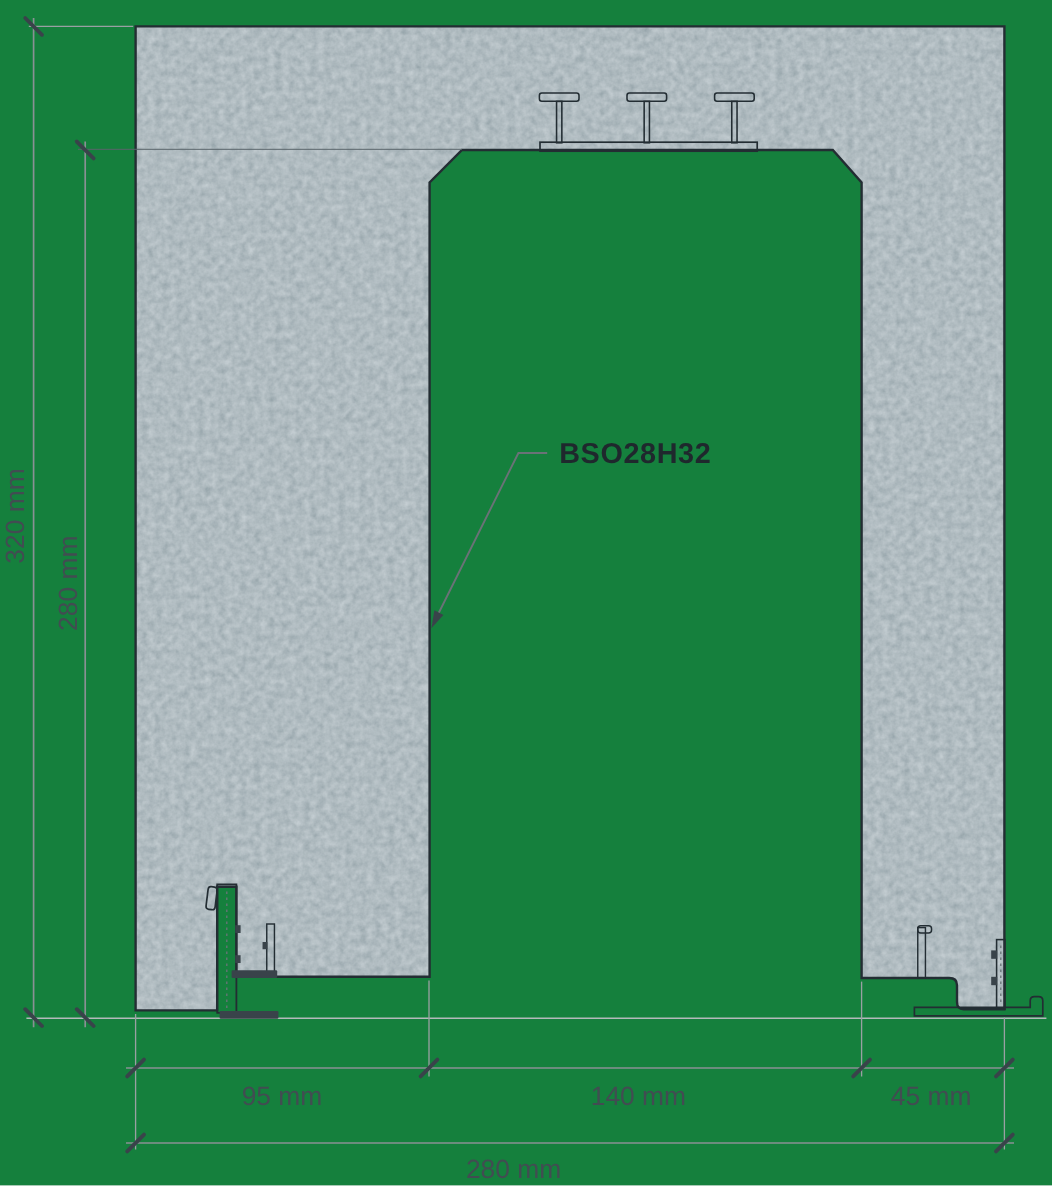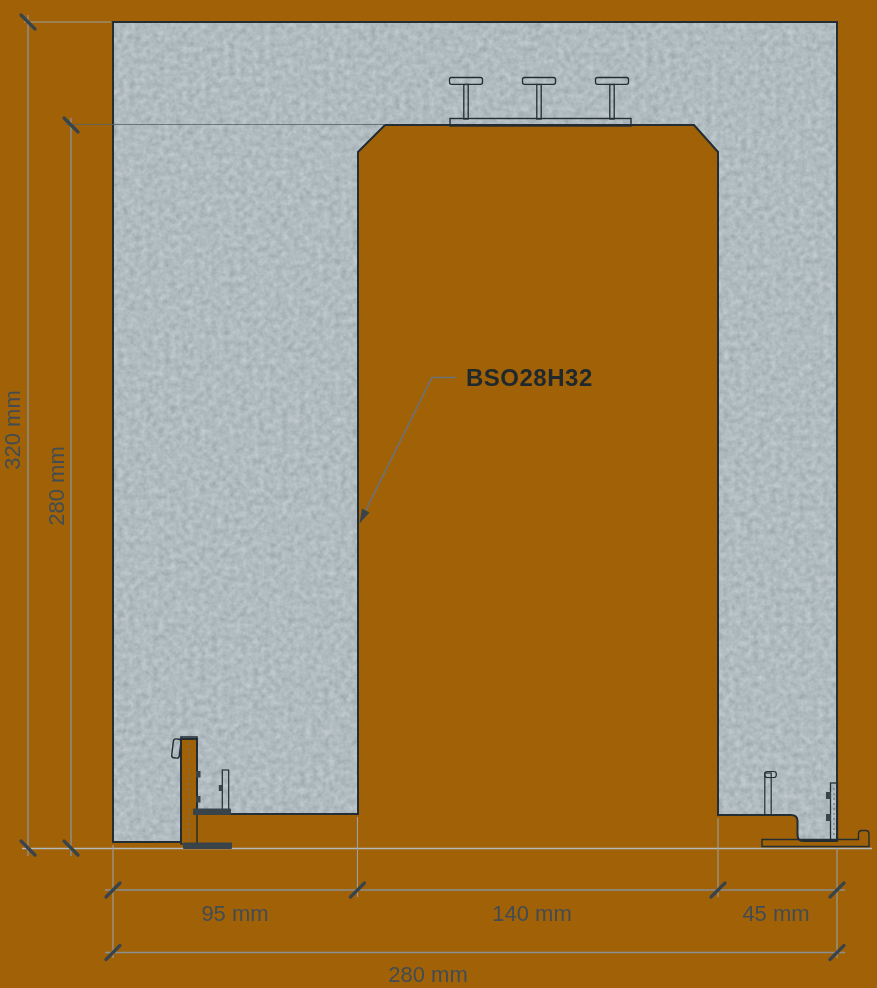--- a/index.html
+++ b/index.html
@@ -1,19 +1,19 @@
 <!DOCTYPE html>
 <html><head>
 <meta charset="utf-8">
 <style>
   html,body{margin:0;padding:0;background:#ffffff;}
   .stage{
     position:relative;
     width:877px;height:988px;
-    background:#a16207;
+    background:#15803d;
     font-family:"Liberation Sans",sans-serif;
     overflow:hidden;
   }
   svg{display:block;}
   .dim-text{
     font-family:"Liberation Sans",sans-serif;
     font-size:22px;
     fill:#424c52;
   }
   .callout-text{

